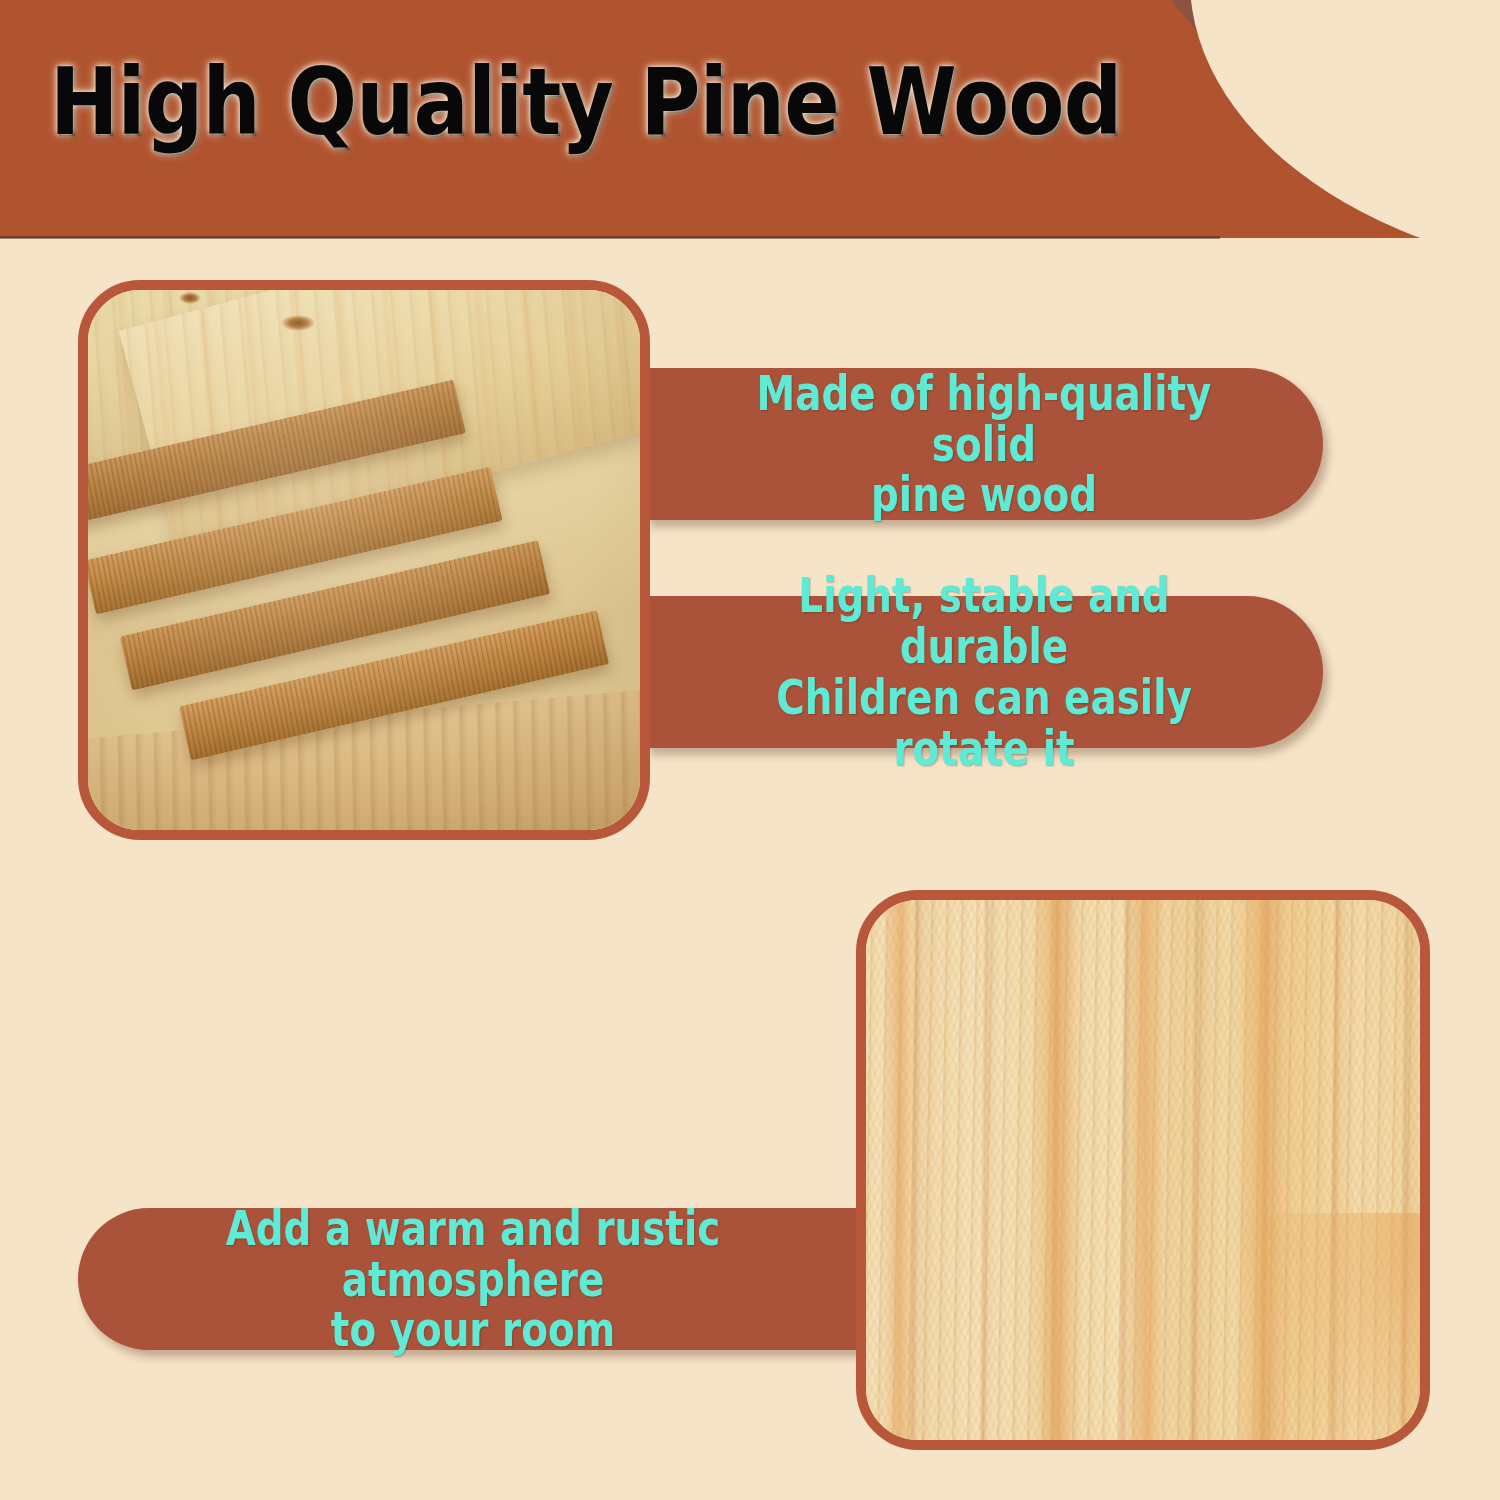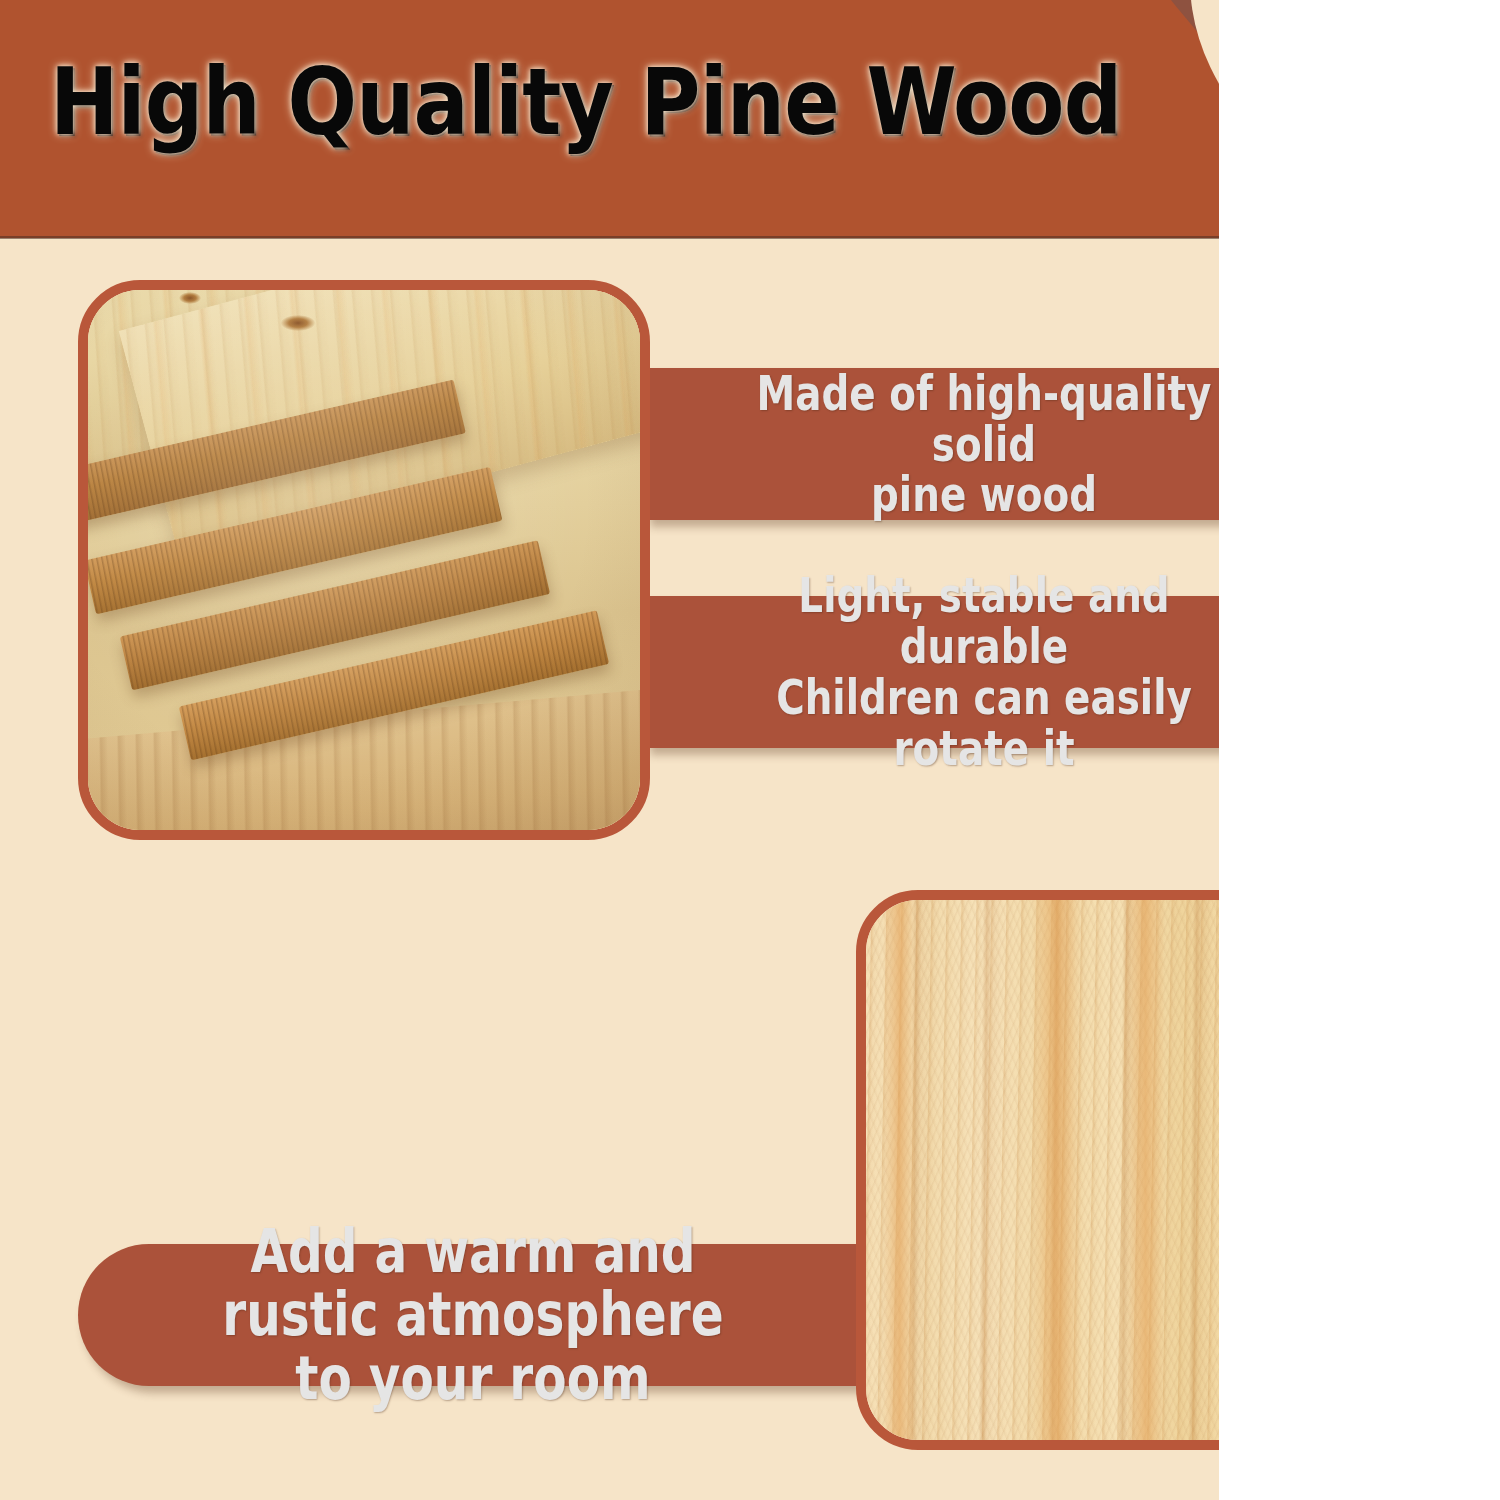--- a/index.html
+++ b/index.html
@@ -6,21 +6,21 @@
     margin: 0;
     padding: 0;
     background: #ffffff;
   }
   body {
     font-family: "Liberation Sans", sans-serif;
   }
 
   .page {
     position: relative;
-    width: 1219px;
+    width: 1500px;
     height: 1500px;
     background: #f6e4c8;
     overflow: hidden;
   }
 
   
   .header {
     position: absolute;
     left: 0;
     top: 0;
@@ -250,21 +250,21 @@
     top: 58%;
     width: 36%;
     height: 52%;
     background: radial-gradient(ellipse at 90% 10%, rgba(231,166,92,.60) 0%, rgba(231,166,92,.22) 48%, rgba(231,166,92,0) 72%);
   }
 
   
   .callout {
     position: absolute;
     background: #ab523a;
-    color: #e5e5e5;
+    color: #5eead4;
     display: flex;
     align-items: center;
     justify-content: center;
     text-align: center;
     font-family: "DejaVu Sans", sans-serif;
     font-weight: bold;
     box-shadow: 5px 7px 9px rgba(90,55,30,.33);
     box-sizing: border-box;
     padding: 0 26px;
     z-index: 3;
@@ -303,23 +303,22 @@
     border-radius: 71px 12px 12px 71px;
     font-size: 46px;
     z-index: 4;
   }
   .callout-4 {
     left: 78px;
     top: 1208px;
     width: 790px;
     height: 142px;
     border-radius: 71px 12px 12px 71px;
-    font-size: 60px;
+    font-size: 48px;
     z-index: 4;
-    margin-top: 36px;
   }
 </style>
 </head>
 <body>
 
 <div class="page">
 
   <div class="header">
     <div class="header-base"></div>
     <div class="header-overlay"></div>

